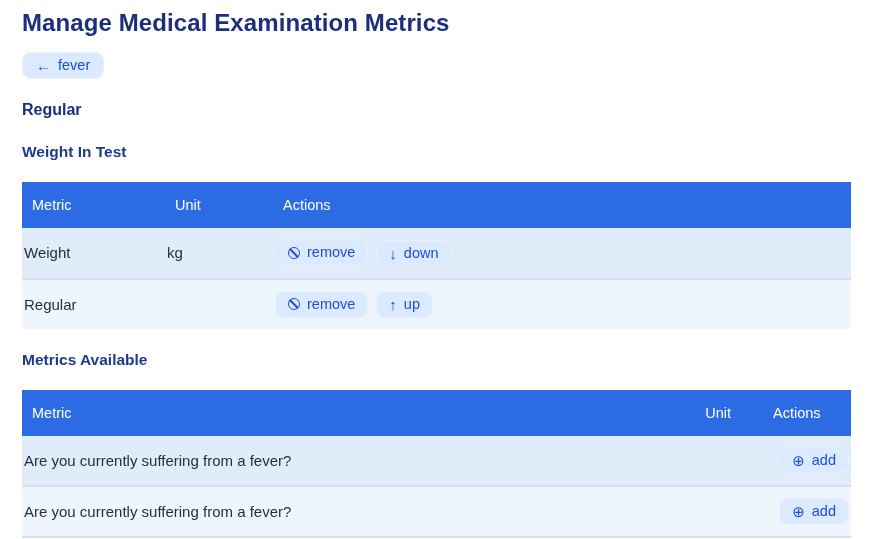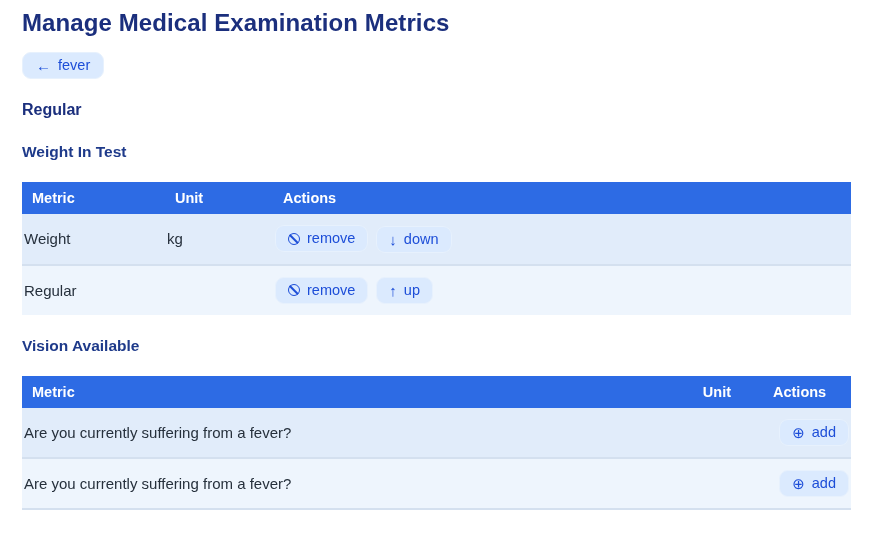--- a/index.html
+++ b/index.html
@@ -53,22 +53,22 @@
     top: 50%; height: 1.5px; margin-top: -0.75px;
     background: currentColor; transform: rotate(45deg);
   }
 
   table {
     width: 100%; border-collapse: collapse; margin-top: 21px;
     table-layout: fixed;
   }
   thead th {
     background: var(--header-blue); color: #ffffff;
-    font-size: 14.5px; font-weight: 700; text-align: left;
-    padding: 6px 10px; height: 32px;
+    font-size: 14.5px; font-weight: 400; text-align: left;
+    padding: 6px 10px; height: 46px;
   }
   tbody td {
     font-size: 15px; color: var(--row-text);
     padding: 11px 2px; line-height: 21px; vertical-align: middle;
   }
   tbody tr { border-bottom: 2px solid var(--separator); }
   tbody tr:nth-child(odd) { background: var(--row-odd); }
   tbody tr:nth-child(even) { background: var(--row-even); }
   table.in-test tbody tr:last-child { border-bottom: none; }
 
@@ -132,21 +132,21 @@
               <span class="icon-ban"></span>
               <span>remove</span>
             </button><button class="pill">
               <span class="glyph">↑</span>
               <span>up</span>
             </button></td>
         </tr>
       </tbody>
   </table>
 
-  <h3>Vision Available</h3>
+  <h3>Metrics Available</h3>
 
   <table class="available">
     <colgroup>
         <col class="c-metric">
         <col class="c-unit">
         <col class="c-actions">
       </colgroup>
     <thead>
       <tr>
         <th>Metric</th>

